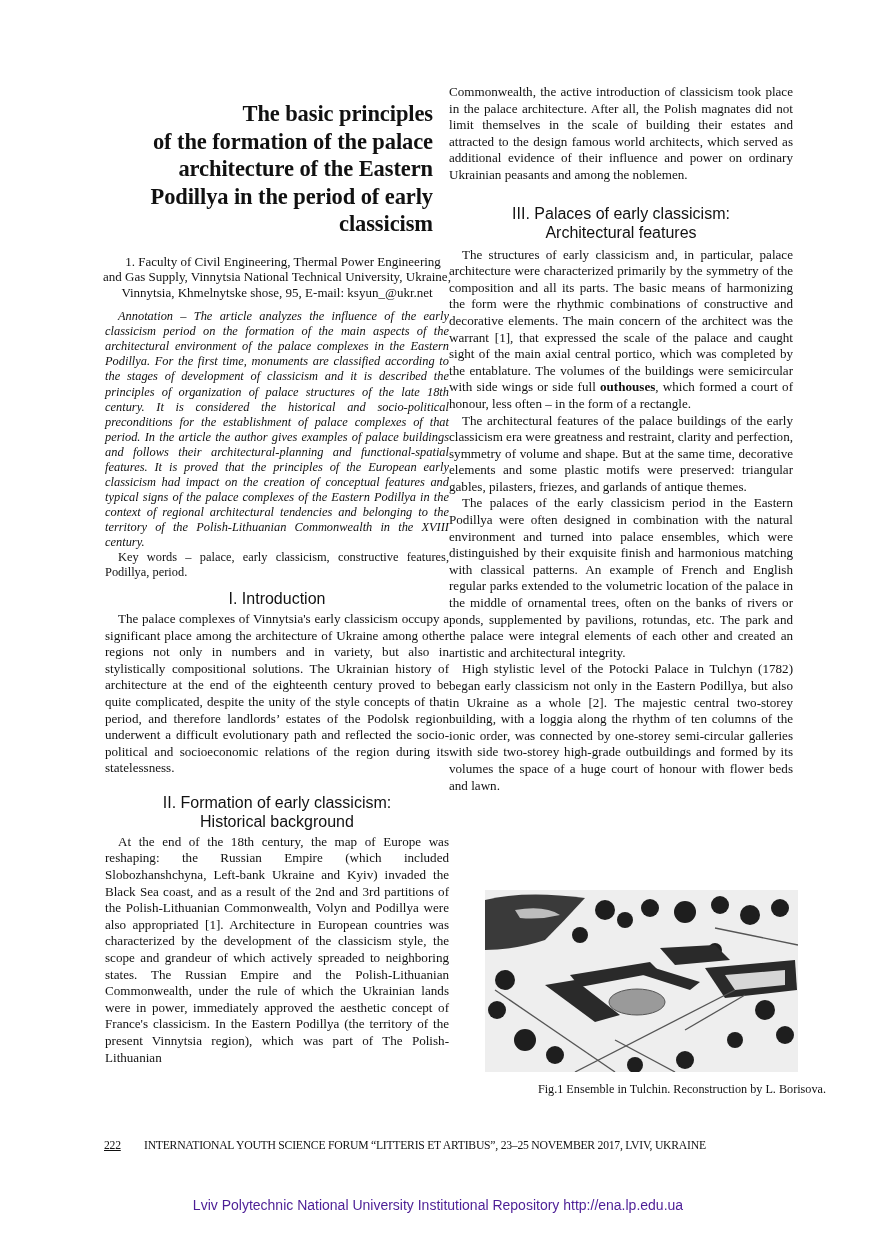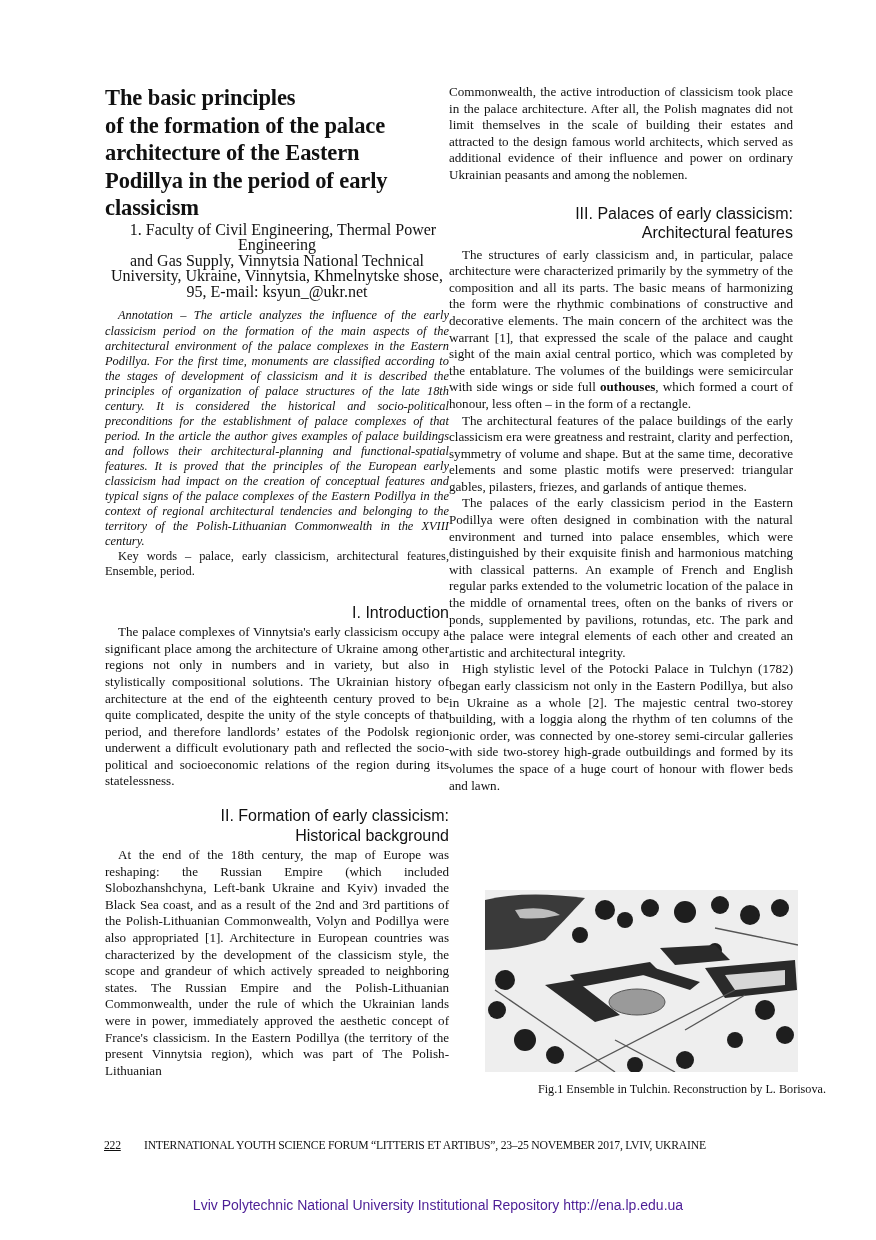--- a/index.html
+++ b/index.html
@@ -2,32 +2,32 @@
 <html><head>
 <meta charset="utf-8">
 <style>
   html, body { margin:0; padding:0; background:#ffffff; }
   body { width:876px; height:1240px; position:relative; overflow:hidden; color:#111; }
 
   .col { position:absolute; width:344px; }
   #col-left { left:105px; top:84px; }
   #col-right { left:449px; top:84px; }
 
-  .title { font-family:"Liberation Serif", serif; font-weight:bold; font-size:22.5px; line-height:27.5px; text-align:left; margin:0; letter-spacing:-0.1px; }
+  .title { font-family:"Liberation Serif", serif; font-weight:bold; font-size:22.5px; line-height:27.5px; text-align:right; margin:16px; letter-spacing:-0.1px; }
   .author { font-family:"Liberation Serif", serif; font-size:16px; text-align:center; margin:6px 0 7px 0; line-height:20px; }
   .author sup { font-size:9px; vertical-align:7px; }
-  .affil { font-family:"Liberation Serif", serif; font-size:16px; line-height:15.6px; text-align:center; margin:0 -4px 9px -4px; }
+  .affil { font-family:"Liberation Serif", serif; font-size:13px; line-height:15.6px; text-align:center; margin:0 -4px 9px -4px; }
   .affil .first { text-indent:12px; display:block; }
 
   p { margin:0; }
   .body { font-family:"Liberation Serif", serif; font-size:13.1px; line-height:16.6px; text-align:justify; text-indent:13px; }
   .annot { font-family:"Liberation Serif", serif; font-style:italic; font-weight:normal; font-size:12.4px; line-height:15.05px; text-align:justify; text-indent:13px; }
   .kw { font-family:"Liberation Serif", serif; font-size:12.4px; line-height:15.2px; text-align:justify; text-indent:13px; }
 
-  .section { font-family:"Liberation Sans", sans-serif; font-size:16px; line-height:19.5px; text-align:right; margin:0; font-weight:normal; }
+  .section { font-family:"Liberation Sans", sans-serif; font-size:16px; line-height:19.5px; text-align:center; margin:0; font-weight:normal; }
   .b { font-weight:bold; }
 
   .figure { position:absolute; left:485px; top:890px; width:313px; height:182px; }
   .figcap { position:absolute; left:470px; top:1082px; width:356px; text-align:right; font-family:"Liberation Serif", serif; font-size:12.2px; }
 
   .footer { position:absolute; left:104px; top:1139px; font-family:"Liberation Serif", serif; font-size:11.7px; letter-spacing:-0.25px; white-space:nowrap; }
   .footer .pg { display:inline-block; width:40px;text-decoration:underline; }
   .repo { position:absolute; left:0; width:876px; top:1197px; text-align:center; font-family:"Liberation Sans", sans-serif; font-size:14px; color:#4c1d95; }
 </style>
 </head>
@@ -39,23 +39,23 @@
     <span>of the formation of the palace</span><br>
     <span>architecture of the Eastern</span><br>
     <span>Podillya in the period of early</span><br>
     <span>classicism</span>
   </h1>
   <div class="affil">
     <span class="first">1. Faculty of Civil Engineering, Thermal Power Engineering</span>
     <span>and Gas Supply, Vinnytsia National Technical University, Ukraine, Vinnytsia, Khmelnytske shose, 95, E-mail: ksyun_@ukr.net</span>
   </div>
   <p class="annot">Annotation – The article analyzes the influence of the early classicism period on the formation of the main aspects of the architectural environment of the palace complexes in the Eastern Podillya. For the first time, monuments are classified according to the stages of development of classicism and it is described the principles of organization of palace structures of the late 18th century. It is considered the historical and socio-political preconditions for the establishment of palace complexes of that period. In the article the author gives examples of palace buildings and follows their architectural-planning and functional-spatial features. It is proved that the principles of the European early classicism had impact on the creation of conceptual features and typical signs of the palace complexes of the Eastern Podillya in the context of regional architectural tendencies and belonging to the territory of the Polish-Lithuanian Commonwealth in the XVIII century.</p>
-  <p class="kw">Key words – palace, early classicism, architectural features, Ensemble, period.</p>
+  <p class="kw">Key words – palace, early classicism, constructive features, Podillya, period.</p>
 
-  <h2 class="section" style="margin-top:23px; margin-bottom:2px;">
+  <h2 class="section" style="margin-top:9px; margin-bottom:2px;">
     <span>I. Introduction</span>
   </h2>
   <p class="body">The palace complexes of Vinnytsia's early classicism occupy a significant place among the architecture of Ukraine among other regions not only in numbers and in variety, but also in stylistically compositional solutions. The Ukrainian history of architecture at the end of the eighteenth century proved to be quite complicated, despite the unity of the style concepts of that period, and therefore landlords’ estates of the Podolsk region underwent a difficult evolutionary path and reflected the socio-political and socioeconomic relations of the region during its statelessness.</p>
 
   <h2 class="section" style="margin-top:16px; margin-bottom:2px;">
     <span>II. Formation of early classicism:</span><br>
     <span>Historical background</span>
   </h2>
   <p class="body" style="text-align-last:justify;">At the end of the 18th century, the map of Europe was reshaping: the Russian Empire (which included Slobozhanshchyna, Left-bank Ukraine and Kyiv) invaded the Black Sea coast, and as a result of the 2nd and 3rd partitions of the Polish-Lithuanian Commonwealth, Volyn and Podillya were also appropriated [1]. Architecture in European countries was characterized by the development of the classicism style, the scope and grandeur of which actively spreaded to neighboring states. The Russian Empire and the Polish-Lithuanian Commonwealth, under the rule of which the Ukrainian lands were in power, immediately approved the aesthetic concept of France's classicism. In the Eastern Podillya (the territory of the present Vinnytsia region), which was part of The Polish-Lithuanian</p>
 </div>

